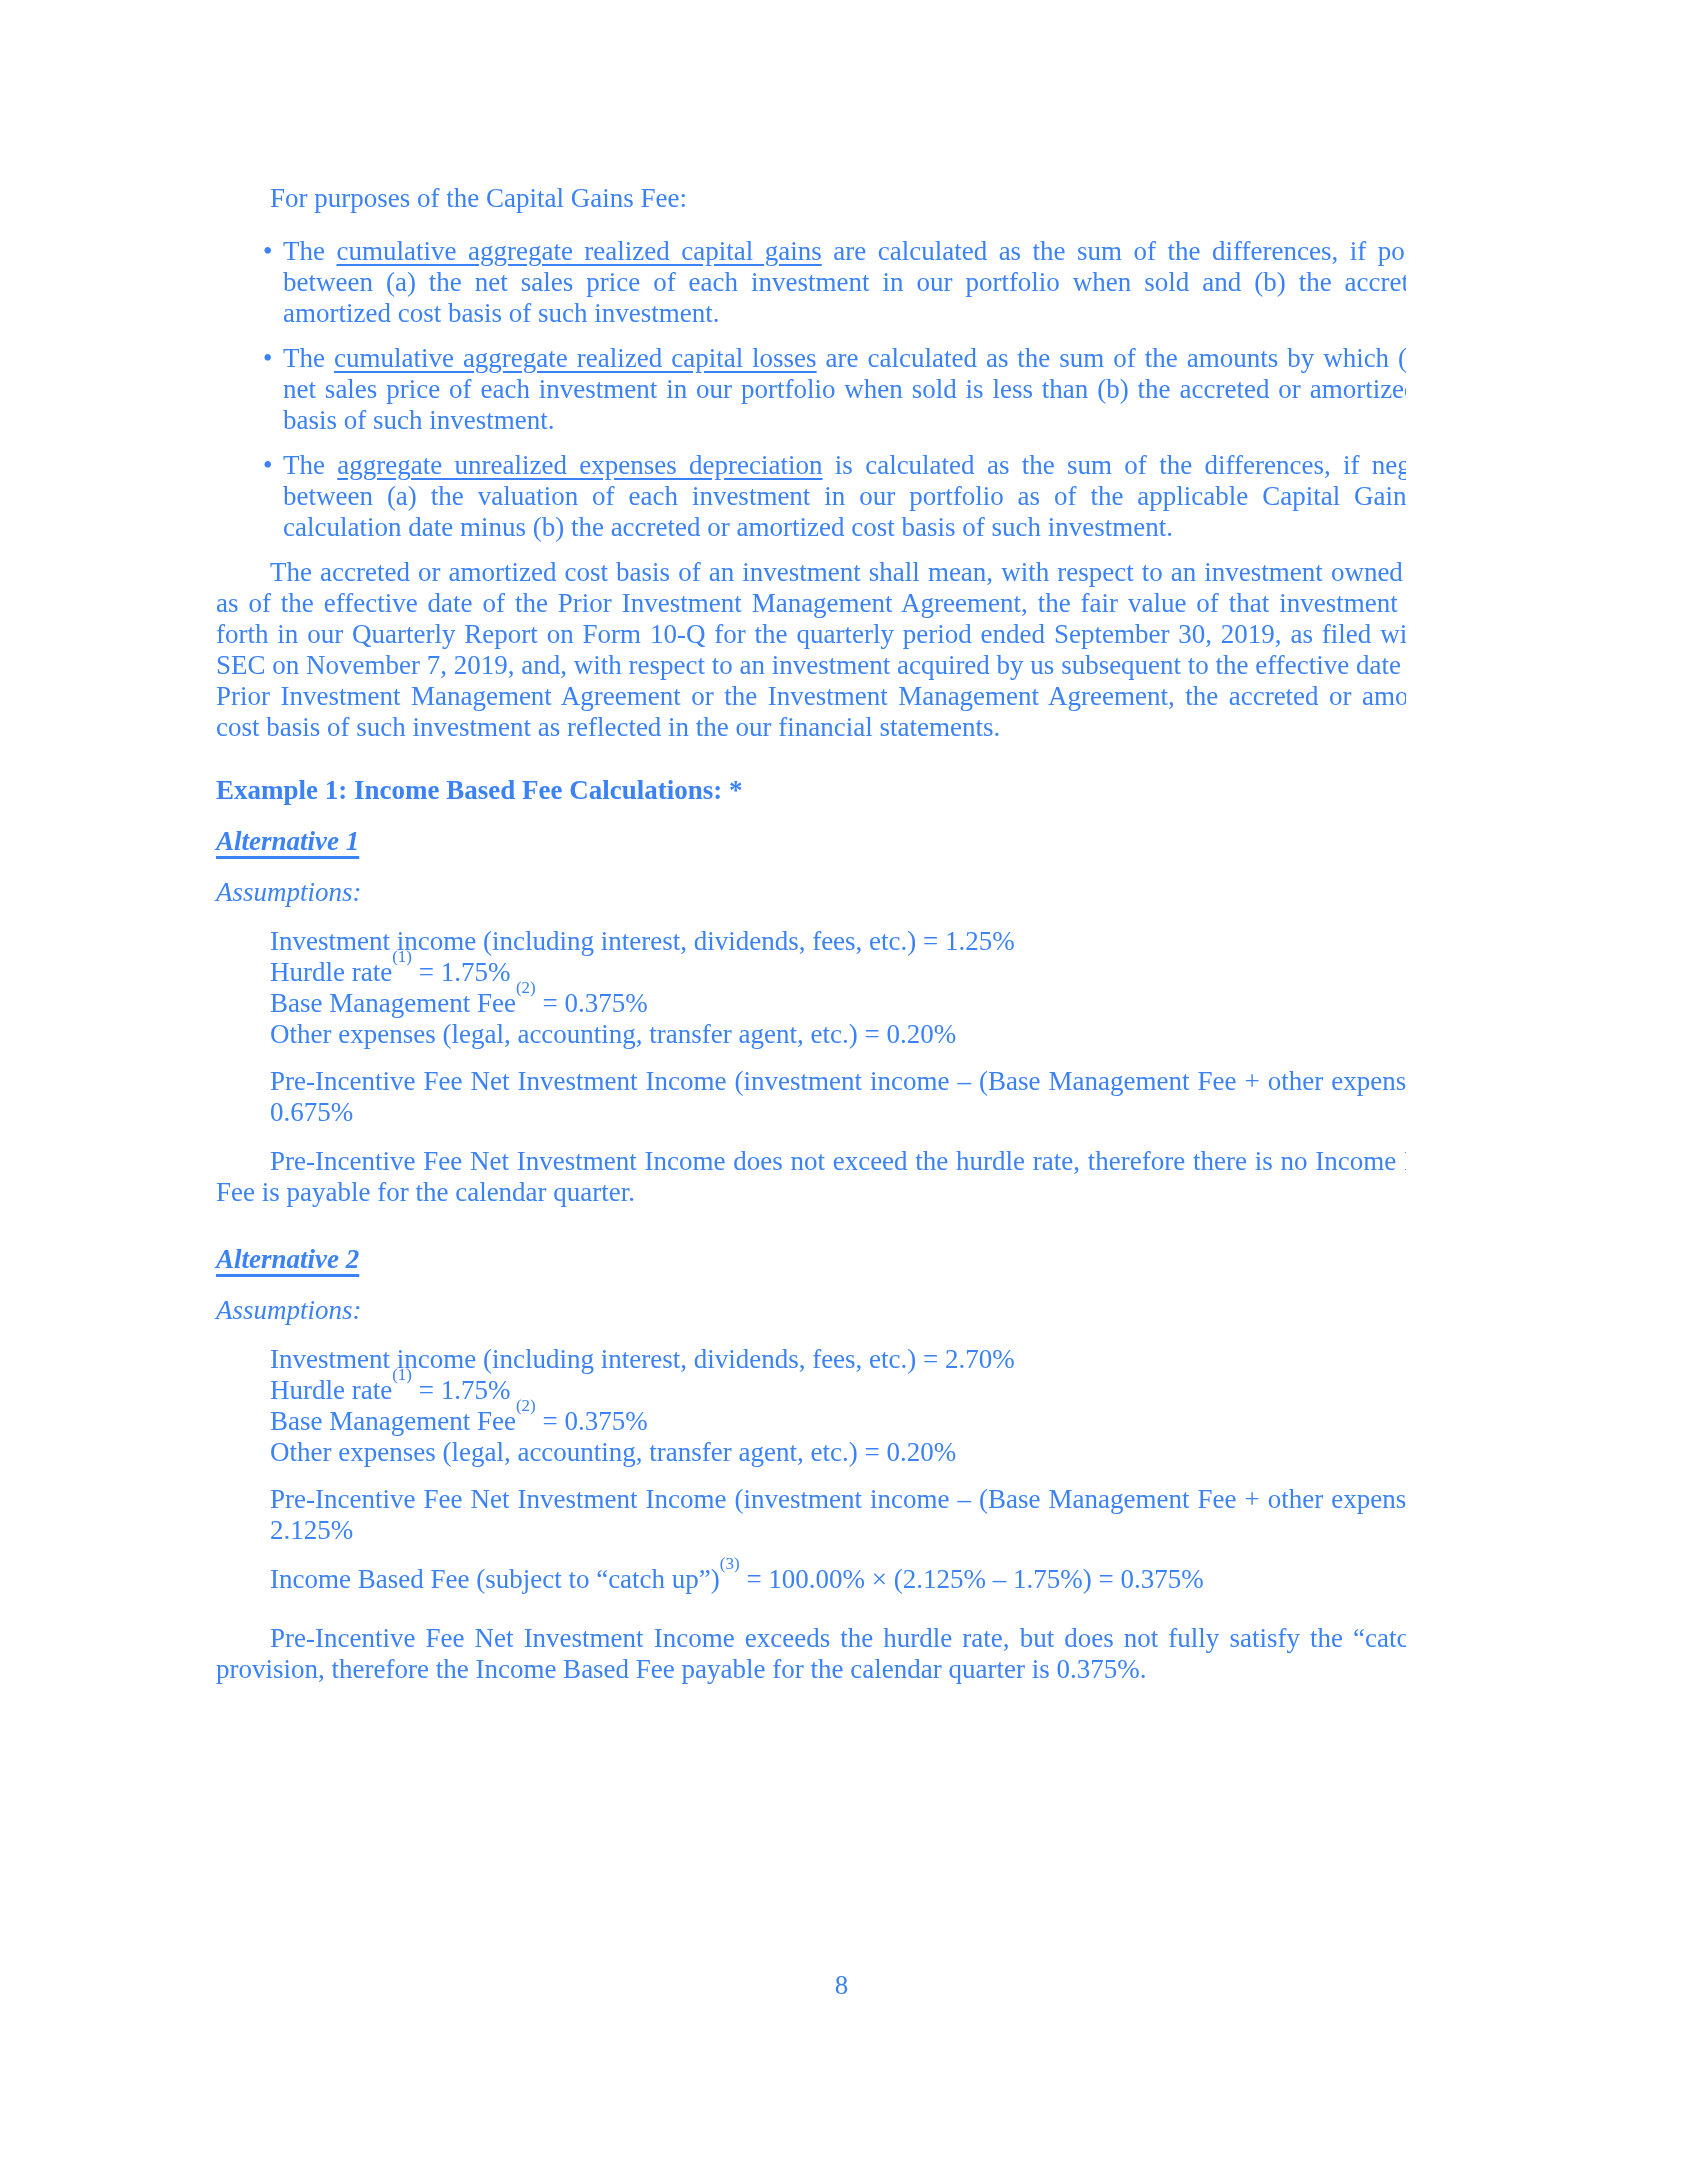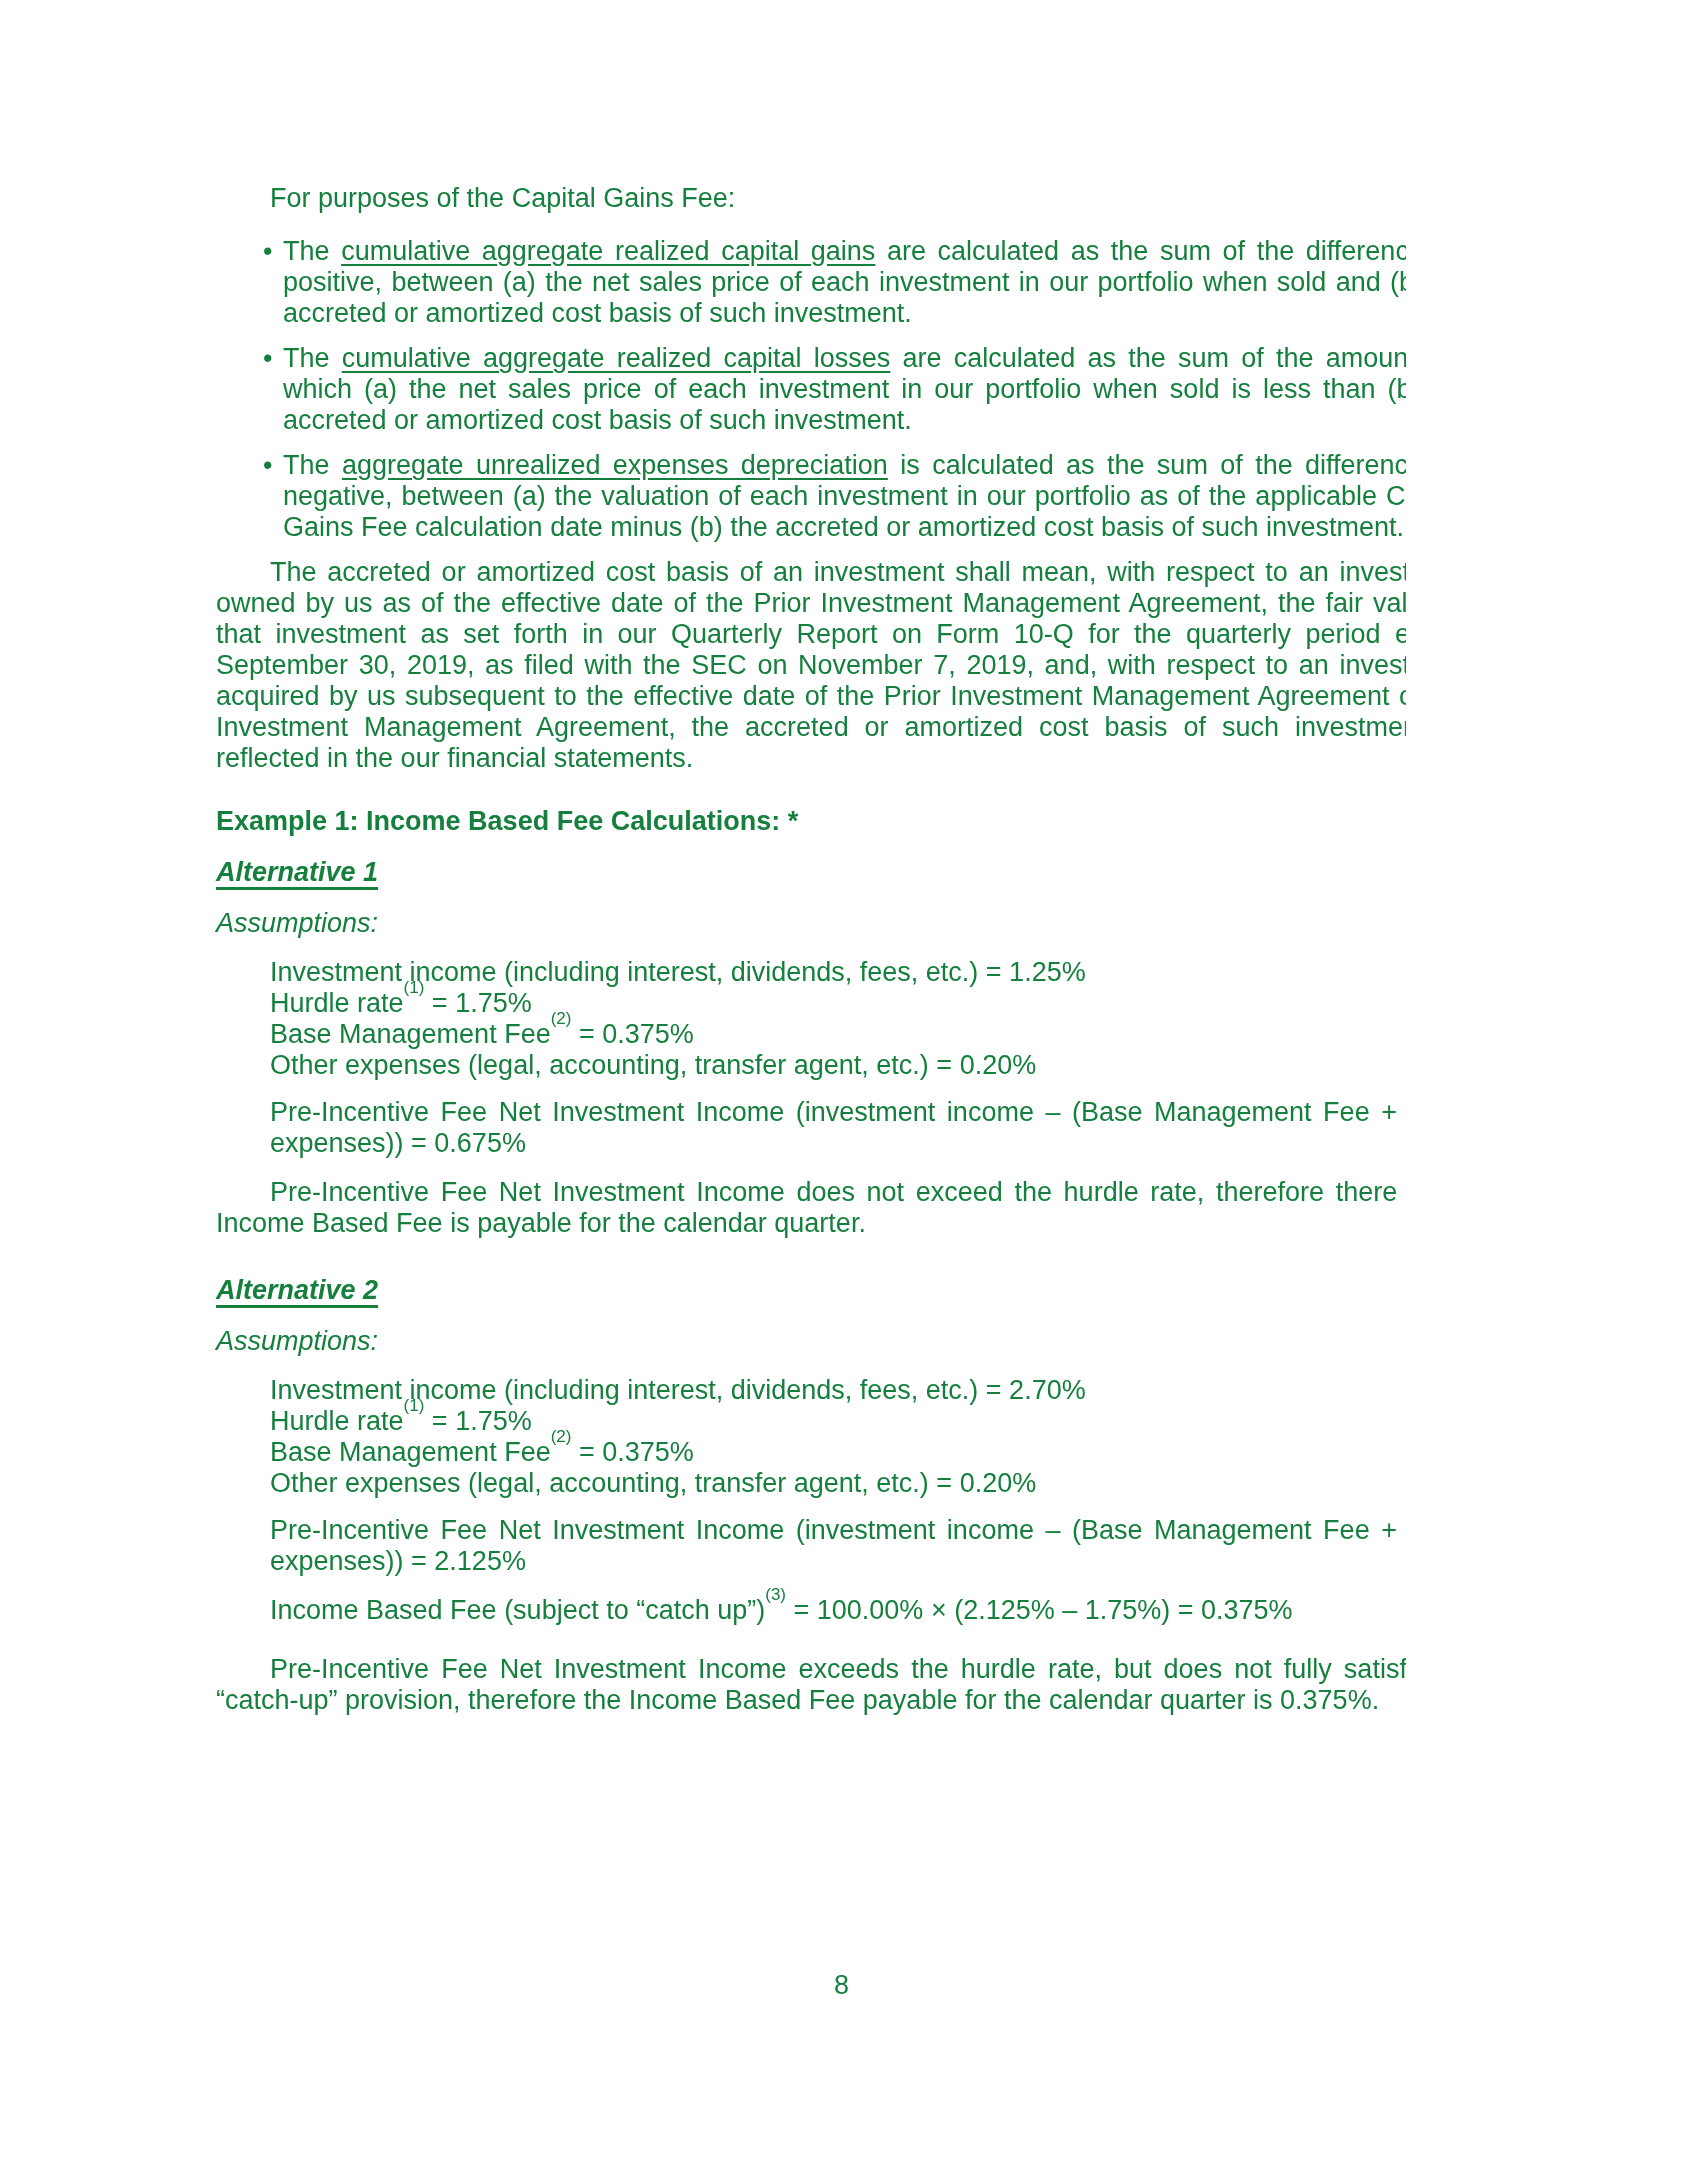--- a/index.html
+++ b/index.html
@@ -1,22 +1,22 @@
 <!DOCTYPE html>
 <html><head>
 <meta charset="utf-8">
 <style>
   html, body { margin: 0; padding: 0; background: #ffffff; }
   .page {
     position: relative;
     width: 1406px;
     height: 2178px;
     background: #ffffff;
-    color: #15803d;
-    font-family: Liberation Sans, sans-serif;
+    color: #3b82f6;
+    font-family: Liberation Serif, serif;
     font-size: 27px;
     line-height: 31px;
     overflow: hidden;
   }
   .content {
     position: absolute;
     left: 216px;
     top: 183px;
     width: 1254px;
   }

